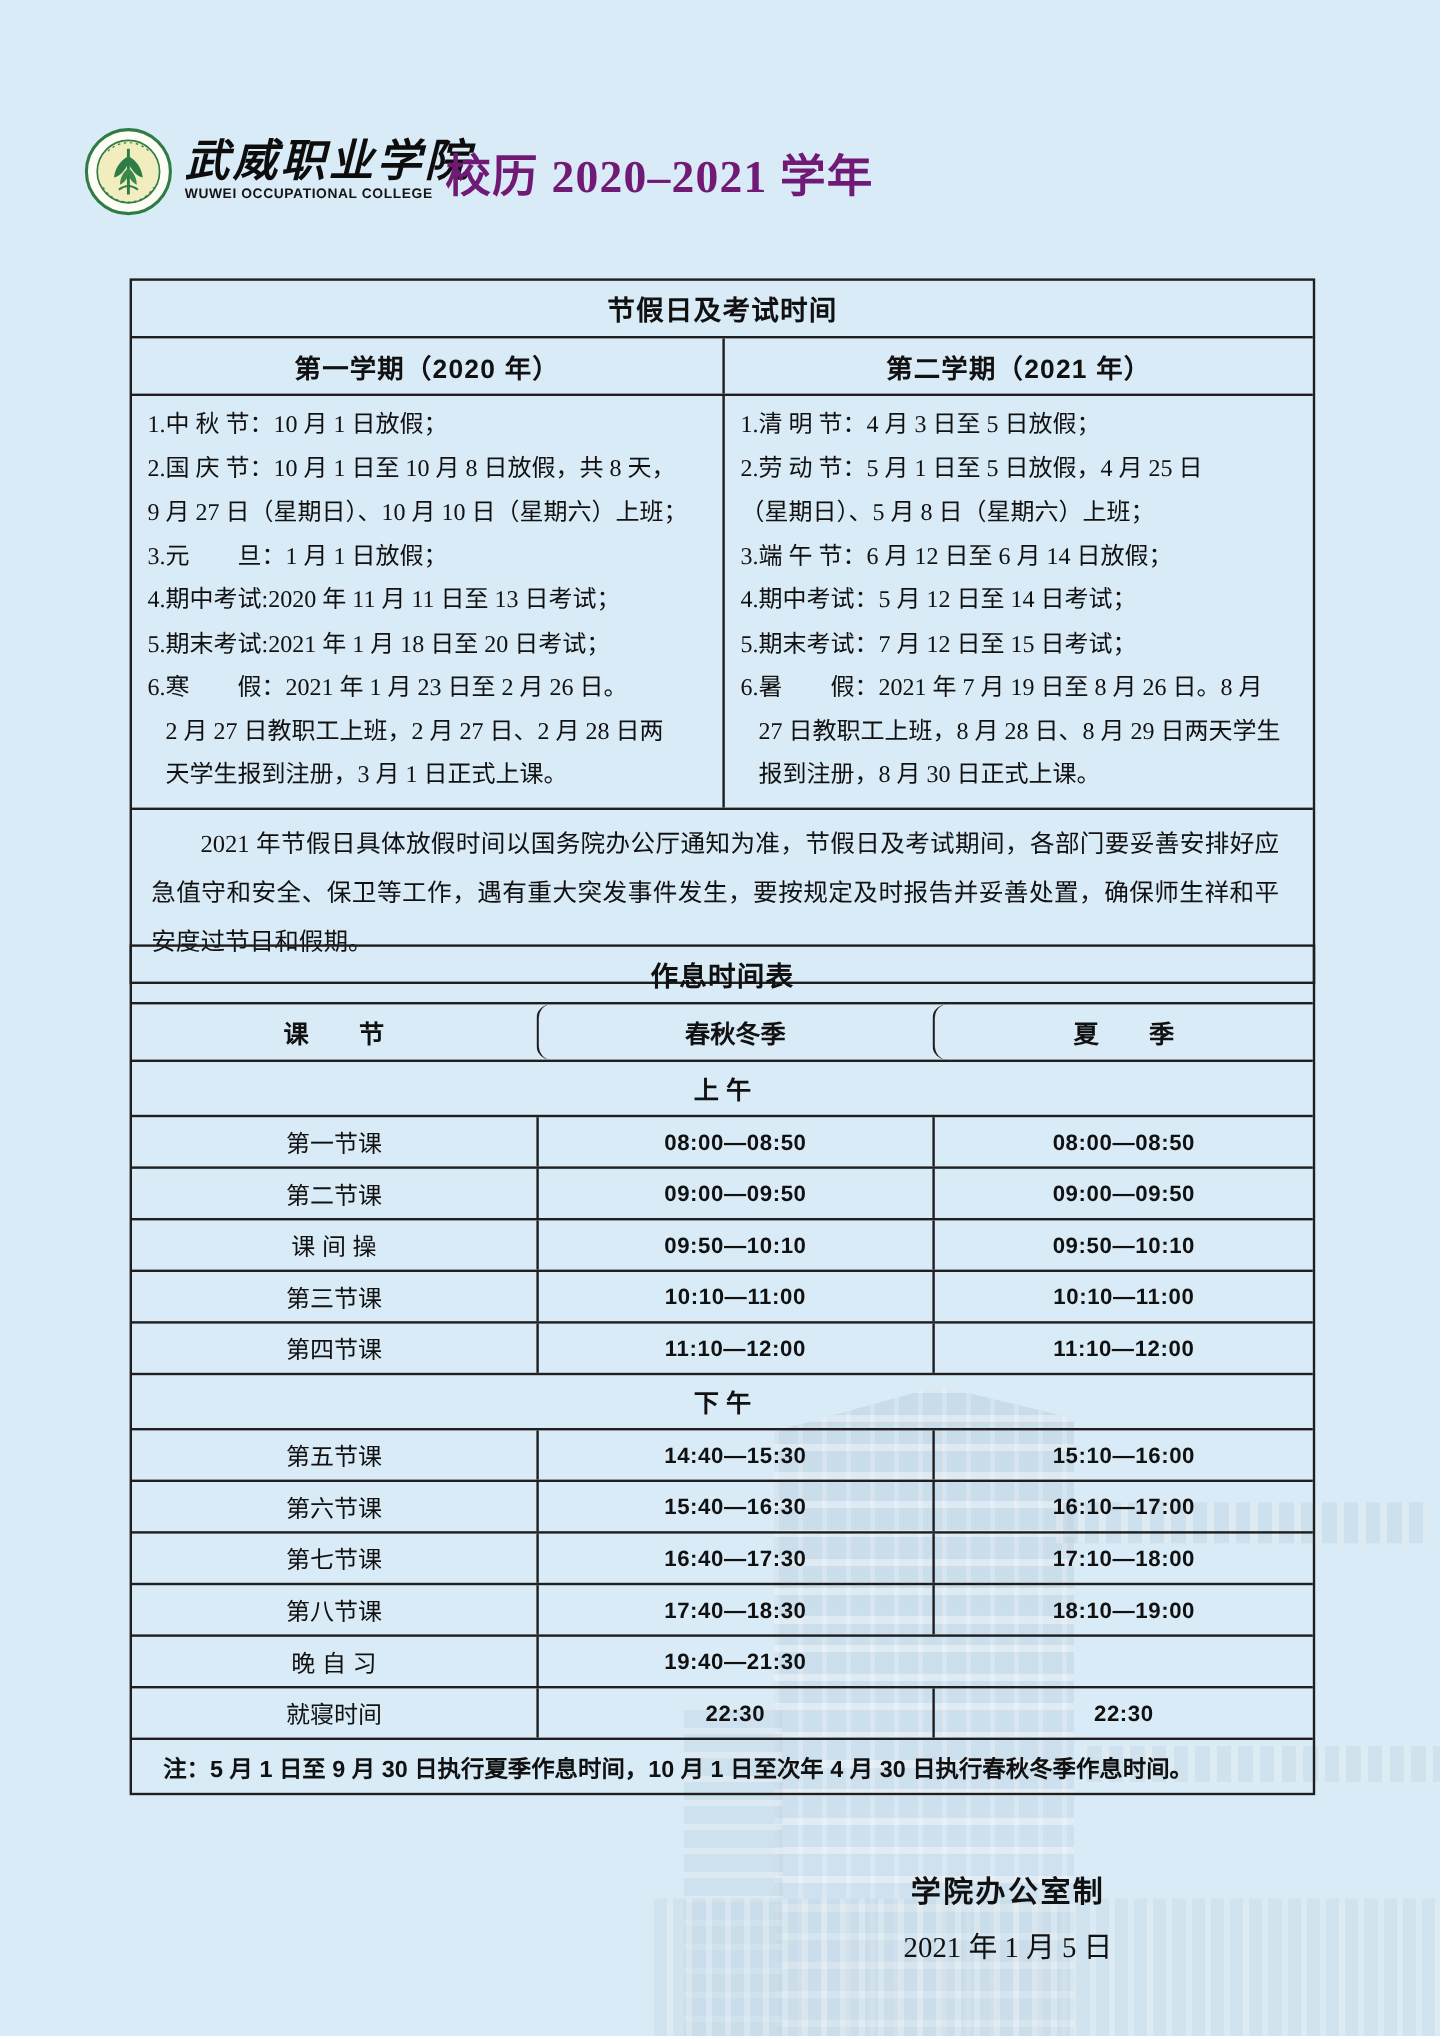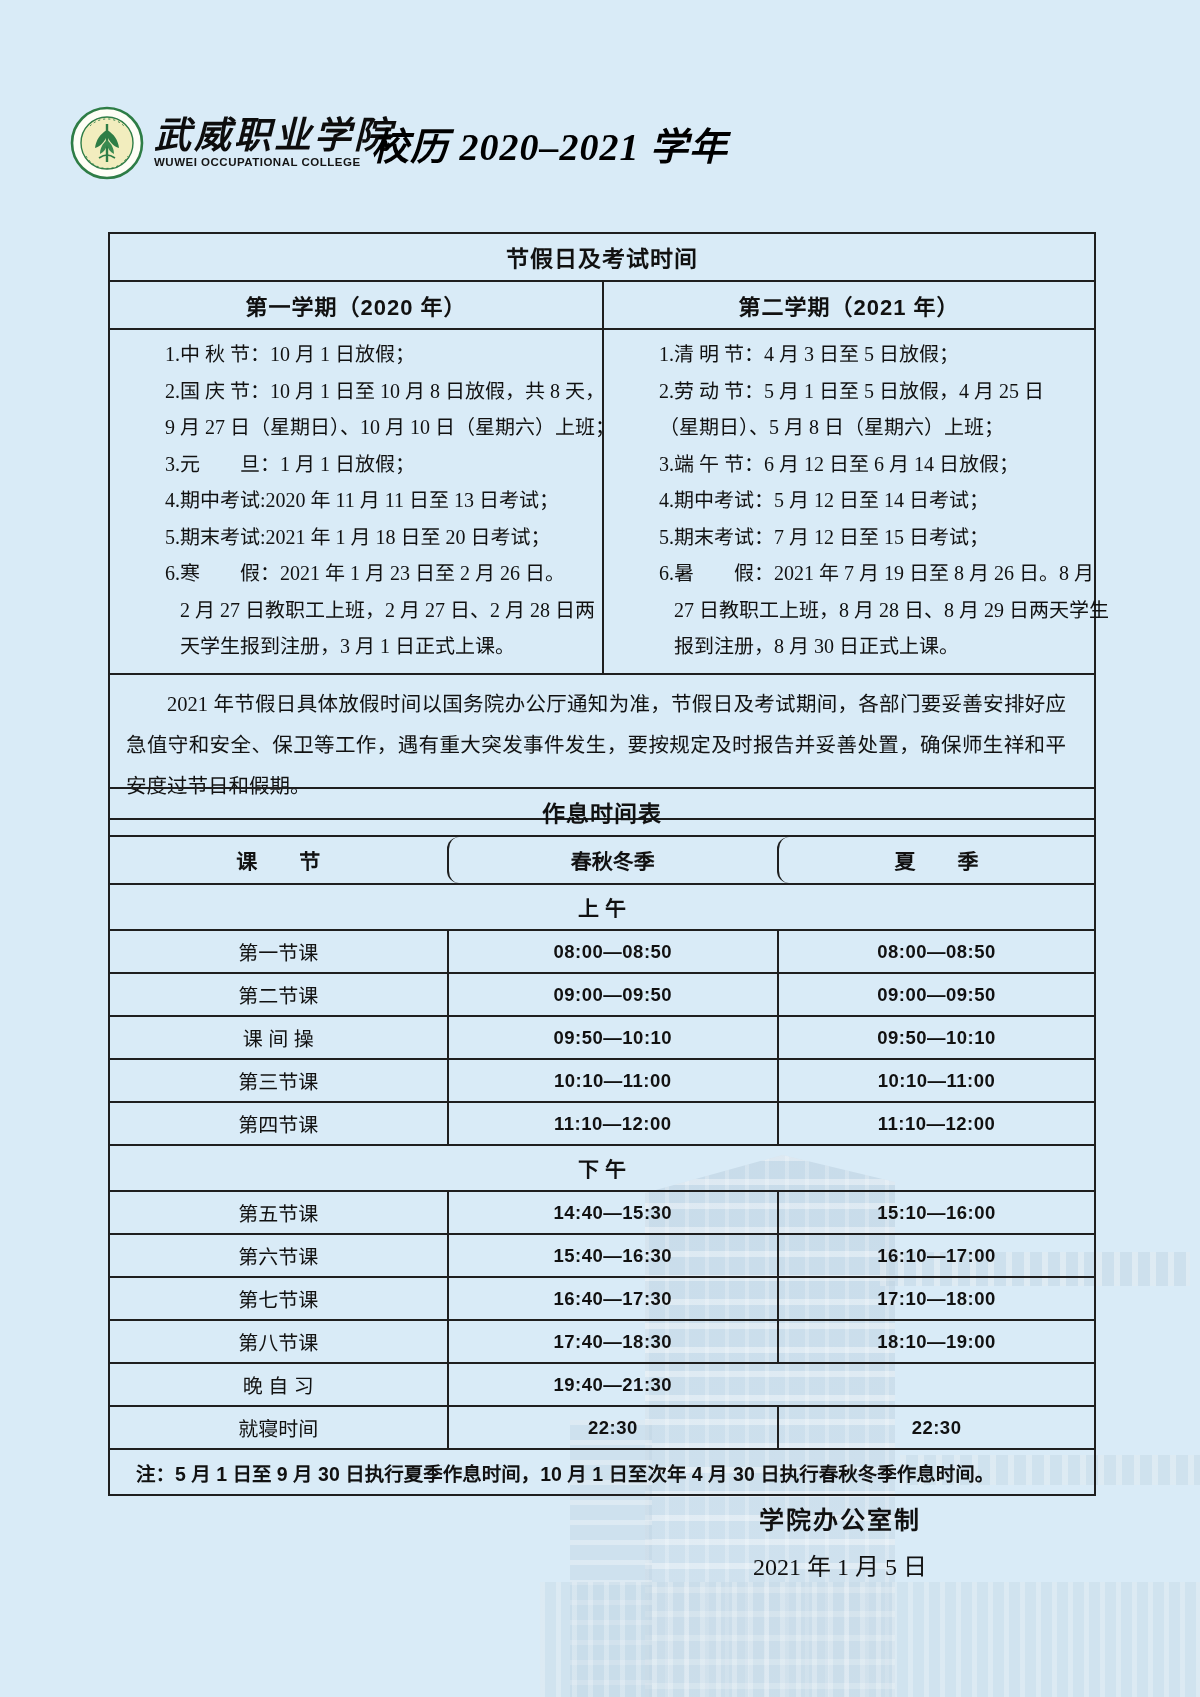--- a/index.html
+++ b/index.html
@@ -47,38 +47,37 @@
     letter-spacing:3px;white-space:nowrap;color:#0d0d0d;
     font-family:"Liberation Serif","DejaVu Serif",serif;
   }
   .name-en{
     margin-top:2px;font-style:normal;font-weight:bold;font-size:11.5px;
     letter-spacing:.5px;white-space:nowrap;color:#141414;
     font-family:"Liberation Sans","DejaVu Sans",sans-serif;
   }
   .page-title{
     margin-left:22px;font-weight:bold;font-size:38px;letter-spacing:1px;
-    color:#000000;white-space:nowrap;
+    color:#701a75;white-space:nowrap;
     font-family:"Liberation Serif","DejaVu Serif",serif;
-    font-style:italic;
   }
   
   .tbl{position:absolute;left:108px;width:984px;border:2px solid #1f1f1f;background:transparent;}
   .row{display:flex;border-top:2px solid #1f1f1f;}
   .row.first{border-top:none;}
   .c{box-sizing:border-box;}
   .c + .c{border-left:2px solid #1f1f1f;}
   .center{display:flex;align-items:center;justify-content:center;}
   .hei{font-family:"Liberation Sans","DejaVu Sans",sans-serif;}
   
   .holiday{top:232px;}
   .h-title{height:46px;font-weight:bold;font-size:23px;letter-spacing:1px;}
   .sem-head{width:50%;height:46px;font-weight:bold;font-size:22px;letter-spacing:1px;}
   .sem-cell{width:50%;padding:6px 8px 8px 13px;font-size:20px;}
-  .sem-cell .ln{line-height:36.5px;white-space:nowrap;margin-left:42px;}
+  .sem-cell .ln{line-height:36.5px;white-space:nowrap;}
   .sem-cell .ln.indent{padding-left:15px;}
   .h-note{
     padding:9px 28px 11px 16px;font-size:20.5px;line-height:41px;
     text-align:justify;text-indent:2em;width:100%;border-radius:27px;
   }
   
   .schedule{top:787px;}
   .s-title{height:46px;font-weight:bold;font-size:23px;letter-spacing:1px;}
   .s-head{height:46px;font-weight:bold;font-size:21px;border-radius:12px;}
   .sec{height:44px;font-weight:bold;font-size:21px;width:100%;}
@@ -86,21 +85,21 @@
   .col-s{width:33.6%;}
   .col-u{width:32.2%;}
   .drow .c{height:41px;}
   .p-label{font-size:20px;}
   .t-val{font-size:18.5px;font-weight:bold;letter-spacing:.5px;}
   .s-note{
     height:44px;display:flex;align-items:center;width:100%;
     padding-left:26px;font-weight:bold;font-size:19.5px;box-sizing:border-box;
   }
   
-  .footer{position:absolute;left:660px;top:1500px;width:360px;text-align:center;}
+  .footer{position:absolute;left:660px;top:1556px;width:360px;text-align:center;}
   .footer-issuer{font-weight:bold;font-size:25px;letter-spacing:2px;}
   .footer-date{margin-top:11px;font-size:24px;}
 </style>
 </head>
 <body>
 
 <div class="page">
 
   <div class="wm wm-tower"></div>
   <div class="wm wm-wing"></div>

